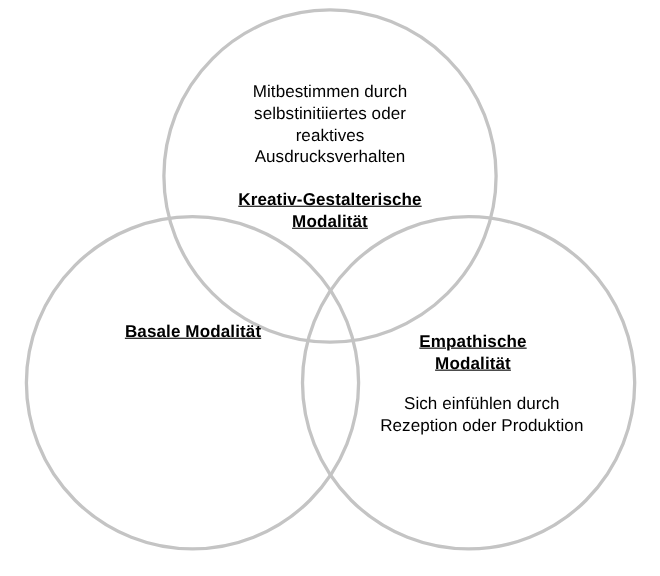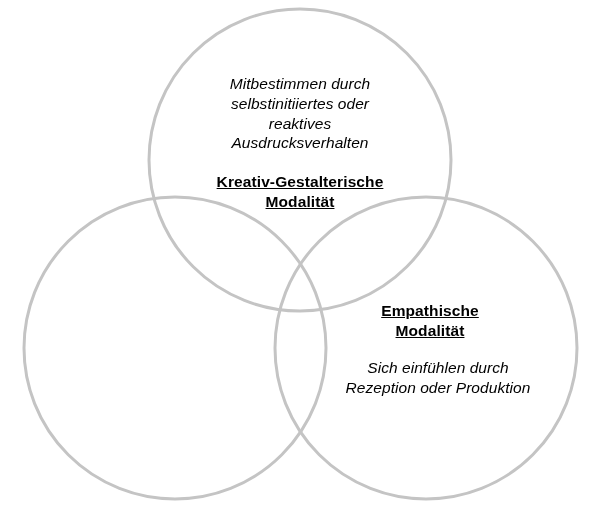--- a/index.html
+++ b/index.html
@@ -33,21 +33,20 @@
     line-height: 1.28;
   }
   .title {
     font-weight: bold;
     font-size: 15.5px;
     letter-spacing: 0.1px;
     white-space: pre-line;
     text-decoration: underline;
   }
   .desc {
-    font-style: italic;
     font-size: 15.5px;
     letter-spacing: 0.05px;
     white-space: pre-line;
   }
 
   
   #top-desc {
     left: 175px;
     top: 74px;
     width: 250px;
@@ -99,20 +98,23 @@
 selbstinitiiertes oder
 reaktives
 Ausdrucksverhalten</div>
   </div>
 
   <div class="text-group" id="top-title">
     <div class="title">Kreativ-Gestalterische
 Modalität</div>
   </div>
 
+  <div class="text-group" id="left-title">
+    <div class="title">Basale Modalität</div>
+  </div>
 
 
   <div class="text-group" id="right-title">
     <div class="title">Empathische
 Modalität</div>
   </div>
 
   <div class="text-group" id="right-desc">
     <div class="desc">Sich einfühlen durch
 Rezeption oder Produktion</div>

